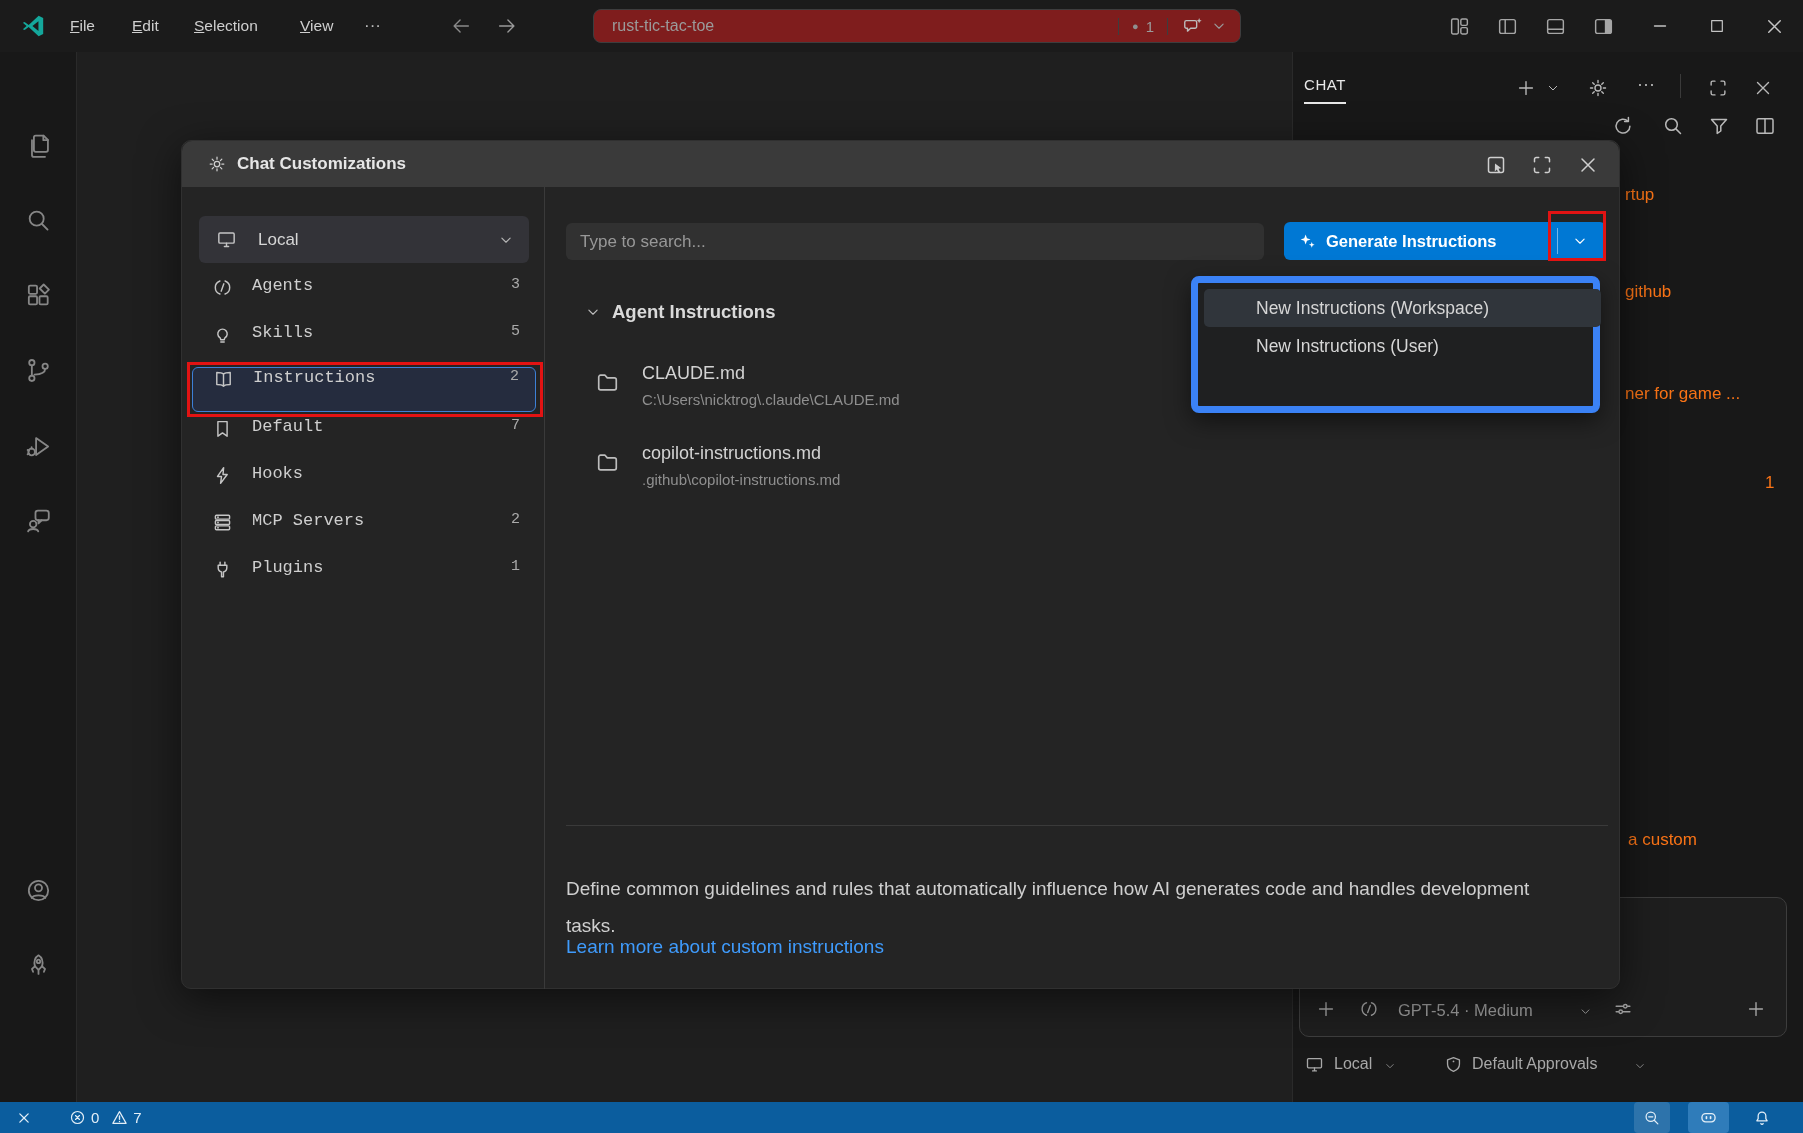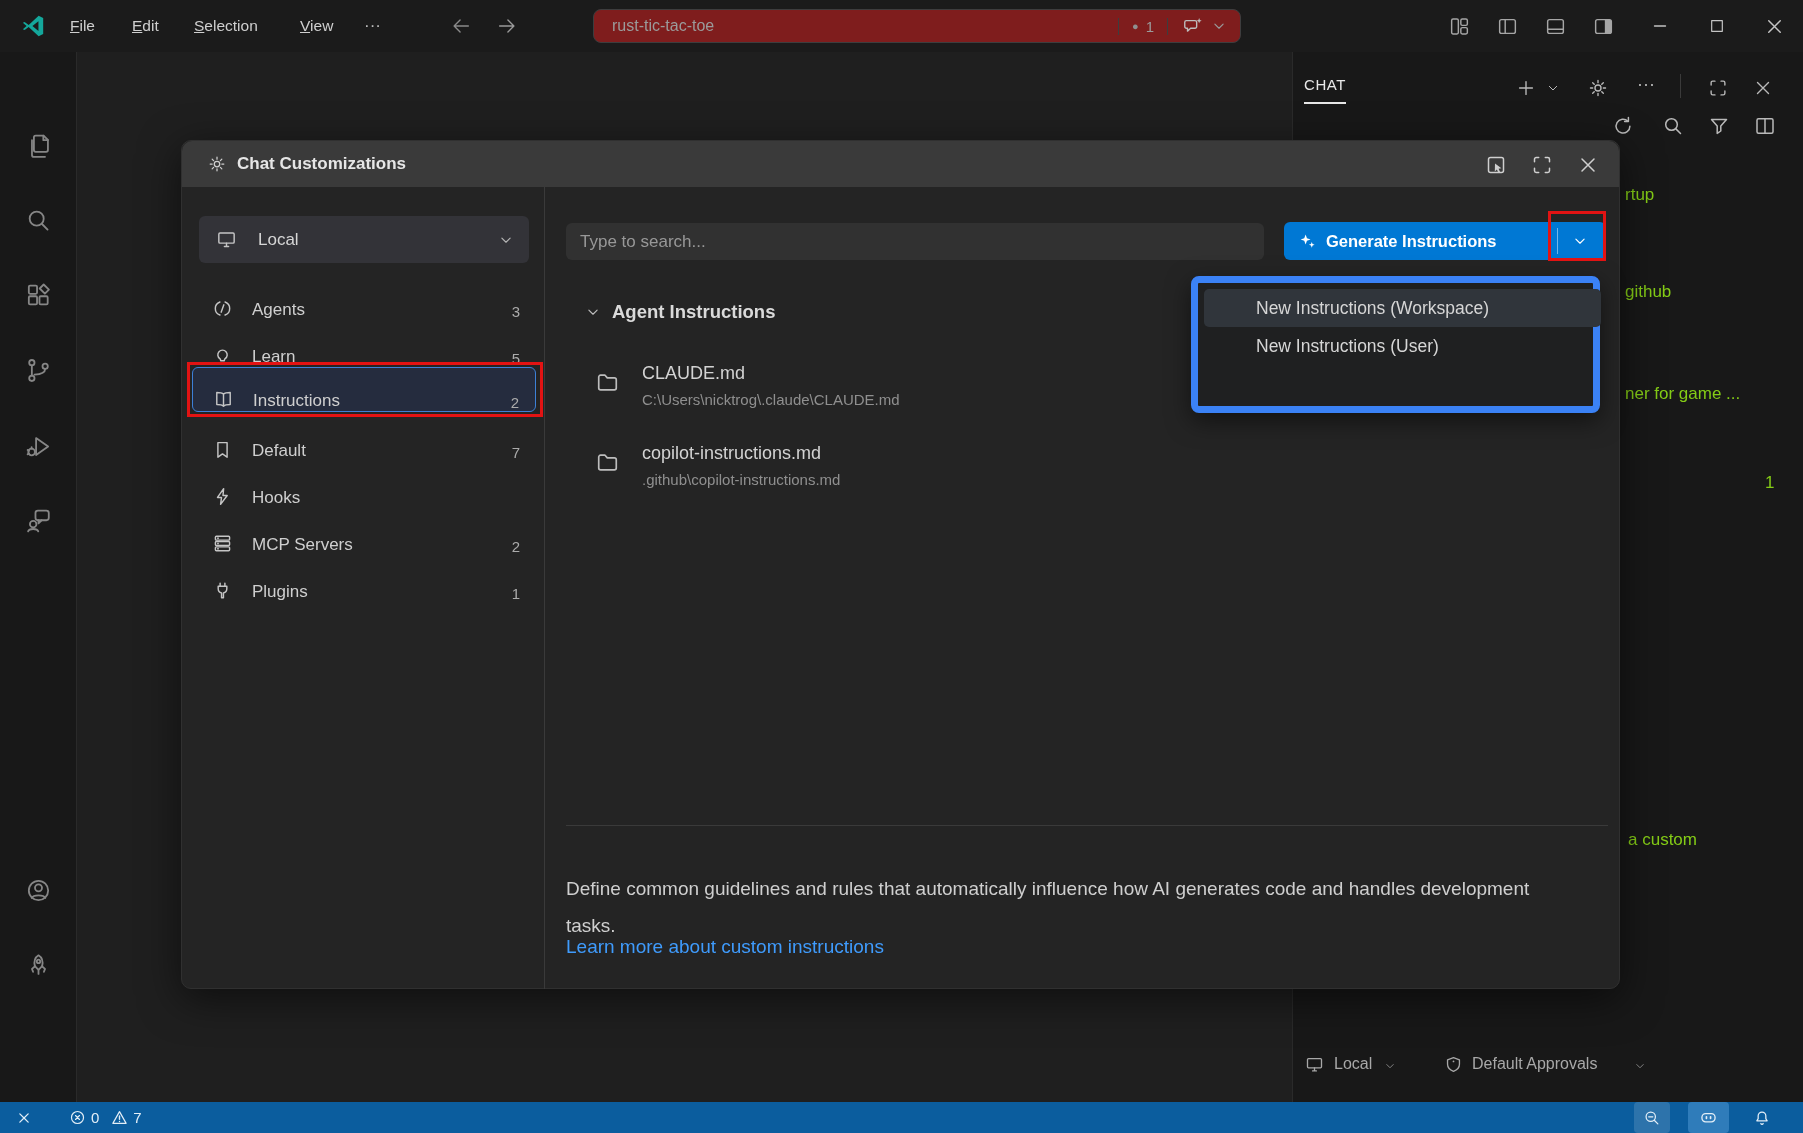--- a/index.html
+++ b/index.html
@@ -21,39 +21,39 @@
   .laybtn { position:absolute; top:15px; width:23px; height:23px; color:#a6a6a6; }
 
   
   .activitybar { left:0; top:52px; width:77px; height:1050px; background:#181818; border-right:1px solid #2a2a2a; z-index:3; }
   .act-ic { position:absolute; left:24px; width:29px; height:29px; color:#868686; }
 
   
   .chatpanel { left:1292px; top:52px; width:511px; height:1050px; background:#181818; border-left:1px solid #2a2a2a; z-index:2; color:#9b9b9b; }
   .chat-tab { position:absolute; left:11px; top:24px; font-size:15px; letter-spacing:.6px; color:#e7e7e7; padding-bottom:9px; border-bottom:2px solid #e7e7e7; }
   .cp-ic { position:absolute; width:22px; height:22px; color:#b9b9b9; }
-  .peek { position:absolute; font-size:17px; color:#84cc16; white-space:nowrap; }
+  .peek { position:absolute; font-size:17px; color:#f97316; white-space:nowrap; }
   .chat-input { position:absolute; left:6px; top:845px; width:488px; height:140px; border:1px solid #3d3d3d; background:#1e1e1e; border-radius:10px; }
   .model-label { font-size:16.5px; color:#9d9d9d; }
   .cp-foot { position:absolute; top:1003px; font-size:16px; color:#a8a8a8; }
 
   
   .statusbar { left:0; top:1102px; width:1803px; height:31px; background:var(--statusbar-blue,#0b5d9e); z-index:6; color:#e3eef7; display:block; }
   .sb-item { position:absolute; top:0; height:31px; display:flex; align-items:center; gap:4px; font-size:15px; }
   .sb-chip { border-radius:4px; }
 
   
   .dialog { left:181px; top:140px; width:1439px; height:849px; background:#242424; border:1px solid #303030; border-radius:10px; box-shadow:0 10px 40px rgba(0,0,0,.55); z-index:30; }
   .dlg-header { position:absolute; left:0; top:0; width:100%; height:46px; background:#3a3a3a; border-radius:10px 10px 0 0; display:flex; align-items:center; color:#e6e6e6; }
   .dlg-title { font-size:17px; font-weight:bold; margin-left:10px; }
   .dlg-hbtn { position:absolute; top:12px; width:24px; height:24px; color:#cfcfcf; }
   .dlg-divider-v { position:absolute; left:362px; top:46px; width:1px; height:802px; background:#3a3a3a; }
 
   .scope-select { position:absolute; left:17px; top:75px; width:330px; height:47px; background:#333338; border-radius:6px; display:flex; align-items:center; color:#d6d6d6; font-size:17px; }
-  .nav-item { position:absolute; left:10px; width:344px; height:44px; display:flex; align-items:flex-end; color:#cfcfcf; font-size:17px; border-radius:6px; }
+  .nav-item { position:absolute; left:10px; width:344px; height:44px; display:flex; align-items:flex-start; color:#cfcfcf; font-size:17px; border-radius:6px;font-family:Liberation Mono, monospace; }
   .nav-item .cnt { position:absolute; right:16px; color:#ababab; font-size:15px; }
   .nav-item.selected { background:#252c3e; border:1.5px solid var(--focus-border,#3d80d7); }
   .nav-ic { width:23px; height:23px; margin-left:19px; margin-right:18px; color:#c5c5c5; flex:none; }
 
   .dlg-search { position:absolute; left:384px; top:82px; width:698px; height:37px; background:#313131; border-radius:6px; display:flex; align-items:center; padding-left:14px; color:#989898; font-size:17px; }
   .gen-btn { position:absolute; left:1102px; top:81px; width:322px; height:38px; background:var(--accent-blue,#0078d4); border-radius:6px; color:#ffffff; display:flex; align-items:center; font-size:16.5px; }
   .gen-split { position:absolute; left:273px; top:6px; width:1px; height:26px; background:rgba(255,255,255,.45); }
 
   .dropdown-menu { position:absolute; left:1009px; top:135px; width:409px; height:137px; background:#1f2021; border:7px solid #3b82f6; border-radius:8px; box-shadow:0 8px 24px rgba(0,0,0,.5); z-index:5; }
   .menu-row { position:absolute; left:6px; width:397px; height:38px; display:flex; align-items:center; padding-left:52px; color:#d6d6d6; font-size:17.5px; border-radius:5px; white-space:nowrap; }
@@ -441,20 +441,48 @@
           <use href="#i-split"></use>
         </svg>
       </span>
 
     <span class="peek" style="left:332px;top:133px">rtup</span>
     <span class="peek" style="left:332px;top:230px">github</span>
     <span class="peek" style="left:332px;top:332px">ner for game ...</span>
     <span class="peek" style="left:472px;top:421px">1</span>
     <span class="peek" style="left:335px;top:778px">a custom</span>
 
+    <div class="chat-input">
+      <span class="cp-ic" style="left:15px;top:100px;color:#a6a6a6">
+          <svg class="ic" width="22" height="22">
+            <use href="#i-plus"></use>
+          </svg>
+        </span>
+      <span class="cp-ic" style="left:58px;top:100px;color:#a6a6a6">
+          <svg class="ic" width="22" height="22">
+            <use href="#i-agent"></use>
+          </svg>
+        </span>
+      <span class="abs model-label" style="left:98px;top:103px">GPT-5.4 · Medium</span>
+      <span class="cp-ic" style="left:278px;top:106px;width:15px;height:15px;color:#a6a6a6">
+          <svg class="ic" width="15" height="15">
+            <use href="#i-chevron-down"></use>
+          </svg>
+        </span>
+      <span class="cp-ic" style="left:312px;top:100px;color:#a6a6a6">
+          <svg class="ic" width="22" height="22">
+            <use href="#i-sliders"></use>
+          </svg>
+        </span>
+      <span class="cp-ic" style="left:445px;top:100px;color:#a6a6a6">
+          <svg class="ic" width="22" height="22">
+            <use href="#i-plus"></use>
+          </svg>
+        </span>
+    </div>
 
     <span class="cp-ic" style="left:11px;top:1002px;color:#a8a8a8">
         <svg class="ic" width="21" height="21">
           <use href="#i-monitor"></use>
         </svg>
       </span>
     <span class="cp-foot" style="left:41px">Local</span>
     <span class="cp-ic" style="left:90px;top:1007px;width:14px;height:14px;color:#8f8f8f">
         <svg class="ic" width="14" height="14">
           <use href="#i-chevron-down"></use>
@@ -521,21 +549,21 @@
         </span>
       <span>Agents</span>
       <span class="cnt">3</span>
     </div>
     <div class="nav-item" style="top:182px">
       <span class="nav-ic">
           <svg class="ic" width="23" height="23">
             <use href="#i-bulb"></use>
           </svg>
         </span>
-      <span>Learn</span>
+      <span>Skills</span>
       <span class="cnt">5</span>
     </div>
     <div class="nav-item selected" style="top:226px;height:45px">
       <span class="nav-ic">
           <svg class="ic" width="23" height="23">
             <use href="#i-book"></use>
           </svg>
         </span>
       <span>Instructions</span>
       <span class="cnt">2</span>

